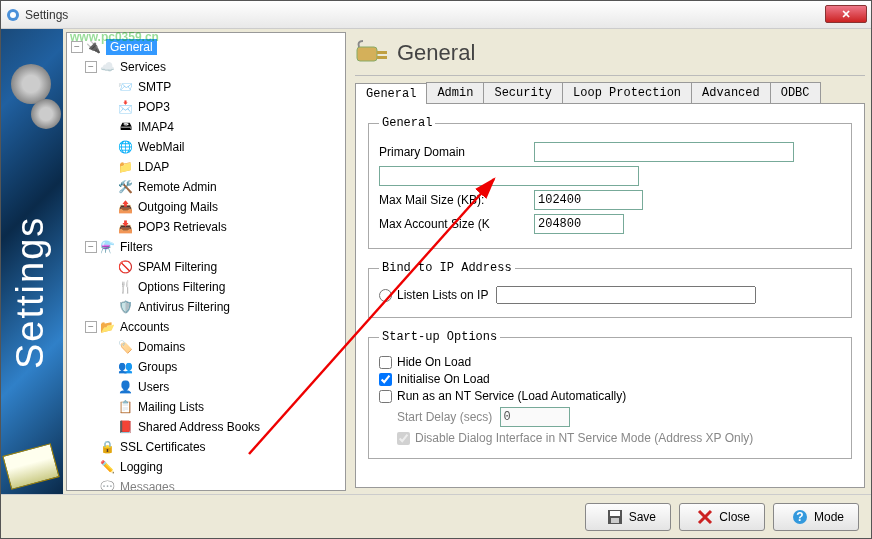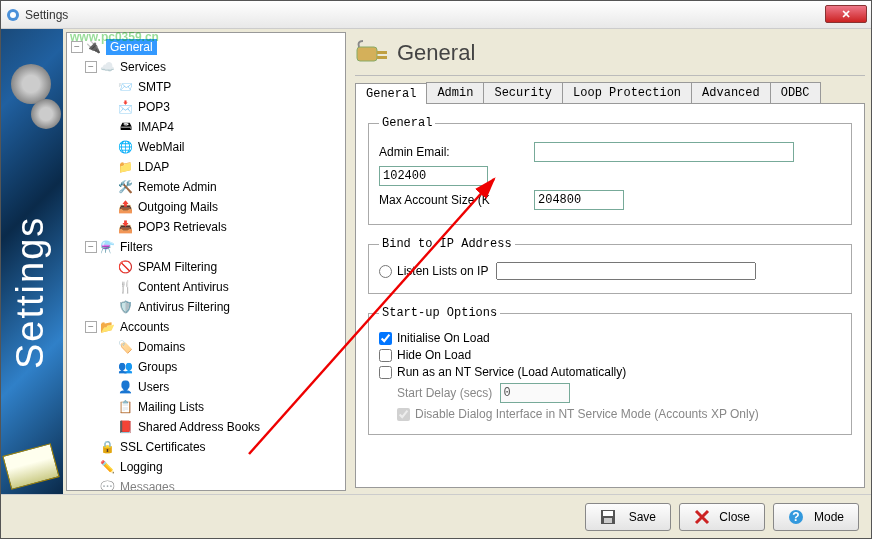--- a/index.html
+++ b/index.html
@@ -33,21 +33,21 @@
 .tab-content{flex:1;background:#fff;border:1px solid #999;border-top:none;padding:12px;overflow:hidden}
 fieldset{border:1px solid #aaa;margin-bottom:12px;padding:8px 10px 10px 10px}
 legend{font-family:"Courier New",monospace;padding:0 3px}
 .field-row{display:flex;align-items:center;margin:4px 0;font-family:"Courier New",monospace}
 .field-label{width:155px}
 .field-row input[type=text]{border:1px solid #7a9;padding:1px 3px;height:20px;font-family:"Courier New",monospace}
 .radio-row,.check-row{display:flex;align-items:center;margin:3px 0;font-family:"Courier New",monospace}
 .radio-row input,.check-row input{margin-right:5px}
 .check-row.disabled{color:#888}
 .footer{height:44px;border-top:1px solid #ccc;background:#ece9d8;display:flex;align-items:center;justify-content:flex-end;padding:0 12px;gap:8px}
-.btn{display:flex;align-items:center;gap:6px;padding:5px 14px;background:linear-gradient(#fdfdfd,#e4e4e4);border:1px solid #888;border-radius:3px;min-width:86px;justify-content:space-between;cursor:pointer}
+.btn{display:flex;align-items:center;gap:6px;padding:5px 14px;background:linear-gradient(#fdfdfd,#e4e4e4);border:1px solid #888;border-radius:3px;min-width:86px;justify-content:flex-end;cursor:pointer}
 .ficon{width:16px;height:16px;display:inline-flex;align-items:center;justify-content:center}
 .arrow{position:absolute;pointer-events:none;z-index:50}
 .watermark{position:absolute;top:30px;left:70px;color:#0a0;font-family:Arial;font-weight:bold;opacity:0.4;z-index:30;font-size:20px;pointer-events:none}
 .watermark .cn{font-size:26px;color:#049;letter-spacing:2px}
 </style>
 </head>
 <body>
 
 <div class="titlebar">
   <span class="titlebar-icon">
@@ -131,21 +131,21 @@
       <span>Filters</span>
     </div>
     <div class="tree-item indent2">
         <span class="tree-spacer"></span>
         <span class="tree-icon">🚫</span>
         <span>SPAM Filtering</span>
       </div>
     <div class="tree-item indent2">
         <span class="tree-spacer"></span>
         <span class="tree-icon">🍴</span>
-        <span>Content Antivirus</span>
+        <span>Options Filtering</span>
       </div>
     <div class="tree-item indent2">
         <span class="tree-spacer"></span>
         <span class="tree-icon">🛡️</span>
         <span>Antivirus Filtering</span>
       </div>
 
     <div class="tree-item indent1">
       <span class="tree-toggle">−</span>
       <span class="tree-icon">📂</span>
@@ -213,55 +213,59 @@
       <div class="tab">Security</div>
       <div class="tab">Loop Protection</div>
       <div class="tab">Advanced</div>
       <div class="tab">ODBC</div>
     </div>
 
     <div class="tab-content">
       <fieldset>
         <legend>General</legend>
         <div class="field-row">
-            <span class="field-label">Admin Email:</span>
+            <span class="field-label">Primary Domain</span>
             <input type="text" style="width: 260px;" value="">
           </div>
         <div class="field-row">
+            <input type="text" style="width: 260px;" value="">
+          </div>
+        <div class="field-row">
+            <span class="field-label">Max Mail Size (KB):</span>
             <input type="text" style="width: 109px;" value="102400">
           </div>
         <div class="field-row">
             <span class="field-label">Max Account Size (K</span>
             <input type="text" style="width: 90px;" value="204800">
           </div>
       </fieldset>
 
       <fieldset>
         <legend>Bind to IP Address</legend>
         <div class="radio-row"><input type="radio" name="bind" style=""><span>Listen Lists on IP</span>&nbsp;<input type="text" style="width: 260px;" value=""></div>
       </fieldset>
 
       <fieldset>
         <legend>Start-up Options</legend>
         <div class="check-row">
+            <input type="checkbox" style="">
+            <span>Hide On Load</span>
+          </div>
+        <div class="check-row">
             <input type="checkbox" checked="" style="">
             <span>Initialise On Load</span>
-          </div>
-        <div class="check-row">
-            <input type="checkbox" style="">
-            <span>Hide On Load</span>
           </div>
         <div class="check-row">
             <input type="checkbox" style="">
             <span>Run as an NT Service  (Load Automatically)</span>
           </div>
         <div class="field-row disabled" style="padding-left:18px;color:#888"><span>Start Delay (secs)</span>&nbsp;<input type="text" style="width: 70px;" disabled="" value="0"></div>
         <div class="check-row disabled" style="padding-left:18px">
             <input type="checkbox" checked="" disabled="" style="">
-            <span>Disable Dialog Interface in NT Service Mode  (Accounts XP Only)</span>
+            <span>Disable Dialog Interface in NT Service Mode  (Address XP Only)</span>
           </div>
       </fieldset>
     </div>
 
     <svg class="arrow" style="left:-110px;top:135px" width="280" height="300">
       <defs>
           <marker id="ah" markerWidth="10" markerHeight="10" refX="8" refY="3" orient="auto">
             <path d="M0,0 L0,6 L9,3 z" fill="#e00"></path>
           </marker>
         </defs>

